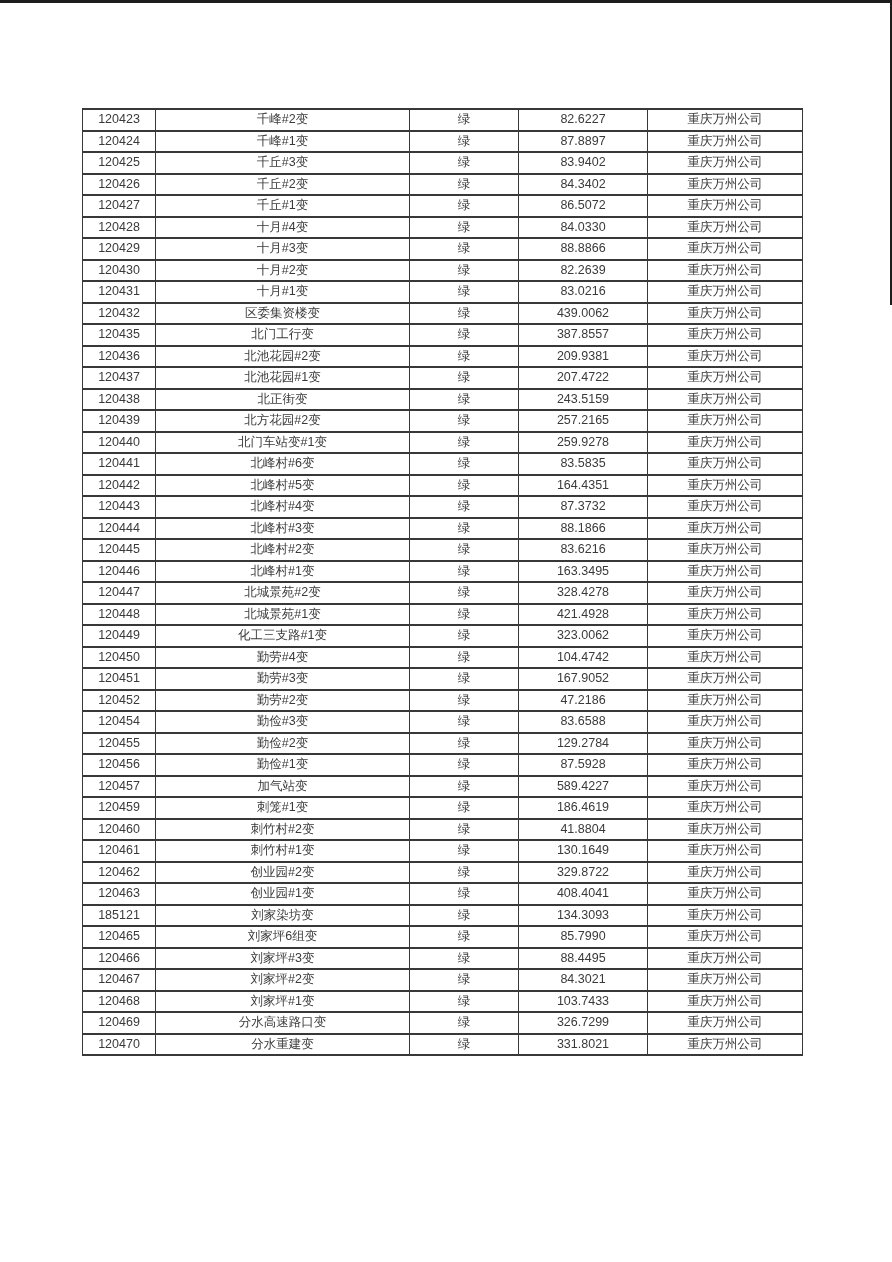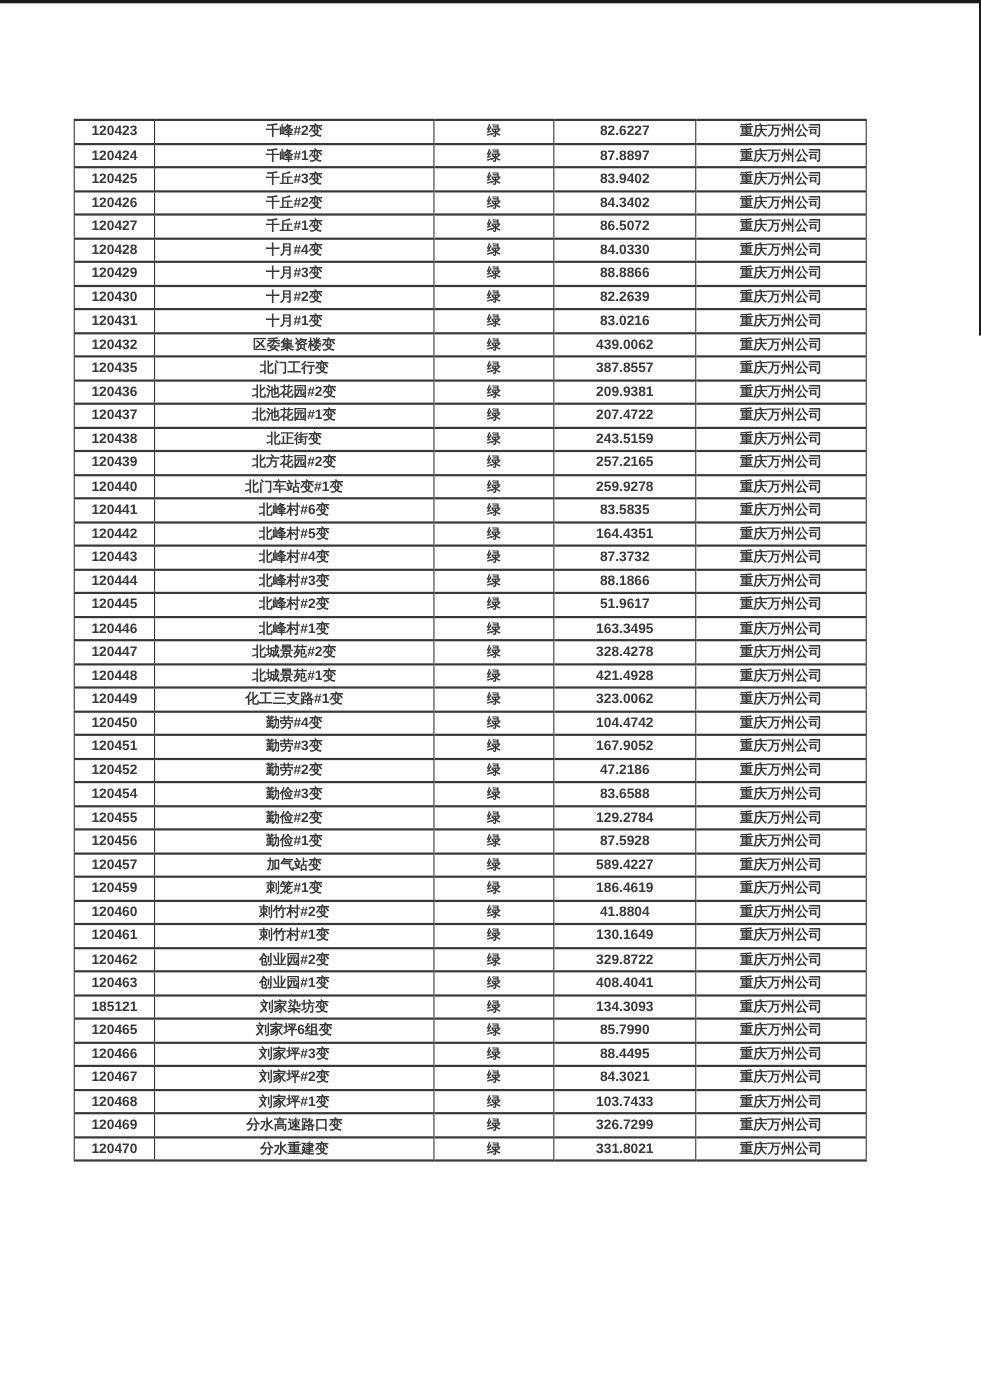--- a/index.html
+++ b/index.html
@@ -25,26 +25,25 @@
   .right-edge {
     position: absolute;
     top: 0;
     right: 0;
     width: 2px;
     height: 305px;
     background: #1c1c1c;
   }
   table.station-table {
     position: absolute;
-    left: 67px;
+    left: 82px;
     top: 108px;
     width: 720px;
     border-collapse: collapse;
     table-layout: fixed;
-    font-weight: bold;
   }
   table.station-table td {
     border: 1.5px solid #383838;
     border-top-width: 2px;
     border-bottom-width: 2px;
     text-align: center;
     vertical-align: middle;
     font-size: 12.5px;
     color: #3a3a3a;
     padding: 0;
@@ -211,21 +210,21 @@
         <td>120444</td>
         <td>北峰村#3变</td>
         <td>绿</td>
         <td>88.1866</td>
         <td>重庆万州公司</td>
       </tr>
       <tr>
         <td>120445</td>
         <td>北峰村#2变</td>
         <td>绿</td>
-        <td>51.9617</td>
+        <td>83.6216</td>
         <td>重庆万州公司</td>
       </tr>
       <tr>
         <td>120446</td>
         <td>北峰村#1变</td>
         <td>绿</td>
         <td>163.3495</td>
         <td>重庆万州公司</td>
       </tr>
       <tr>

